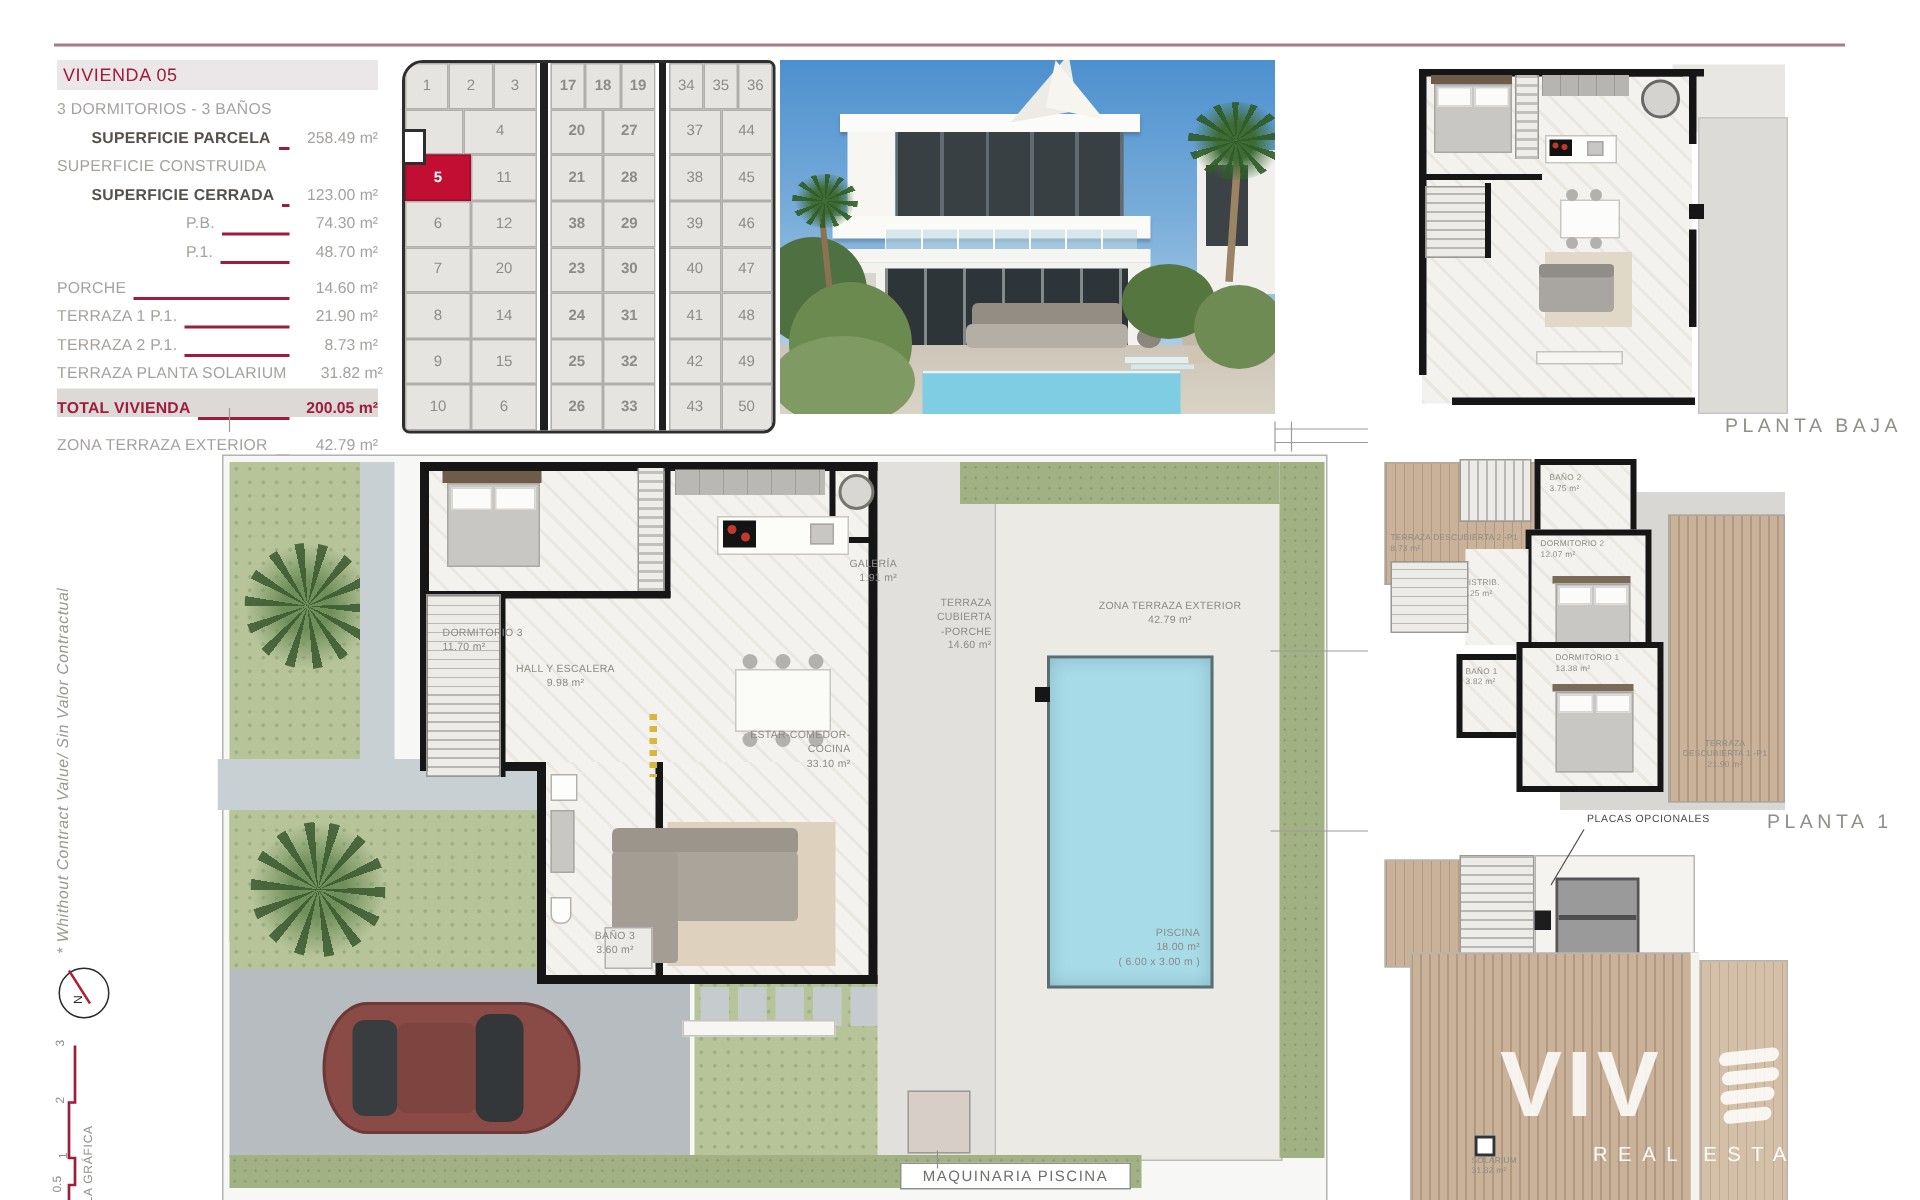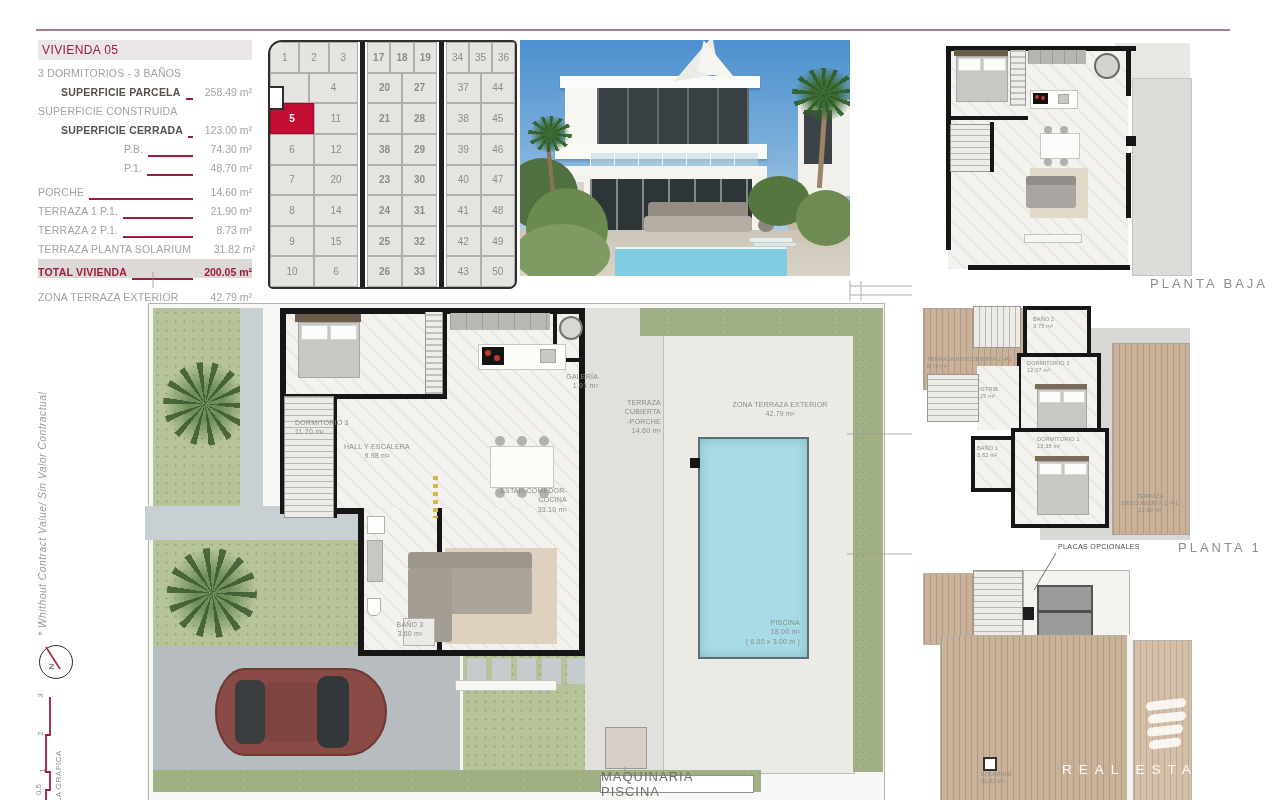--- a/index.html
+++ b/index.html
@@ -375,20 +375,21 @@
     <div class="abs wood" style="left:25px;top:70px;width:190px;height:165px;border:1px solid #b5b4b0;"></div>
     <div class="abs" style="left:212px;top:70px;width:6px;height:165px;background:#f4f3ef;"></div>
     <div class="abs woodL" style="left:218px;top:75px;width:57px;height:160px;border:1px solid #b5b4b0;"></div>
     <div class="abs" style="left:68px;top:192px;width:10px;height:10px;background:#fff;border:2px solid #333;"></div>
     <div class="lbl tiny" style="left:66px;top:206px;">
       <div>SOLARIUM</div>
       <div>31.82 m²</div>
     </div>
   </div>
 
+  <div class="wm-brand">VIV</div>
   <div class="wm-bar" style="left:1146px;top:700px;width:40px;"></div>
   <div class="wm-bar" style="left:1148px;top:713px;width:38px;"></div>
   <div class="wm-bar" style="left:1147px;top:726px;width:36px;"></div>
   <div class="wm-bar" style="left:1149px;top:739px;width:32px;"></div>
   <div class="wm-tag">REAL ESTAT</div>
 
   <div class="abs" style="left:145px;top:300px;width:750px;height:500px;overflow:hidden;">
     <div class="abs" style="left:3px;top:3px;width:735px;height:520px;border:1px solid #b3b3af;background:#f7f7f5;"></div>
 
     <div class="abs green" style="left:8px;top:8px;width:87px;height:320px;"></div>
@@ -468,21 +469,21 @@
     <div class="abs" style="left:310px;top:380px;width:100px;height:9px;background:#f7f6f3;border:1px solid #c5c3bf;"></div>
 
     <div class="abs" style="left:222px;top:216px;width:16px;height:16px;background:#fdfdfb;border:1px solid #b3b1ad;"></div>
     <div class="abs furn" style="left:222px;top:240px;width:14px;height:40px;"></div>
     <div class="abs" style="left:222px;top:298px;width:12px;height:16px;background:#fdfdfb;border:1px solid #b3b1ad;border-radius:0 0 6px 6px;"></div>
     <div class="abs" style="left:258px;top:318px;width:30px;height:26px;background:#eceae6;border:1px solid #b3b1ad;"></div>
     <div class="wall" style="left:545px;top:158px;width:10px;height:10px;"></div>
 
     <div class="abs" style="left:460px;top:427px;width:40px;height:40px;background:#d8cec8;border:1px solid #9a9a96;"></div>
     <div class="abs" style="left:455px;top:475px;width:152px;height:16px;background:#fff;border:1px solid #8f8f8b;display:flex;align-items:center;justify-content:center;">
-      <span style="font-size:13px;color:#6f6f6b;letter-spacing:1px;">MAQUINARIA PISCINA</span>
+      <span style="font-size:10px;color:#6f6f6b;letter-spacing:1px;">MAQUINARIA PISCINA</span>
     </div>
 
     <div class="lbl" style="left:150px;top:118px;">
       <div>DORMITORIO 3</div>
       <div>11.70 m²</div>
     </div>
     <div class="lbl" style="left:182px;top:142px;width:100px;text-align:center;">
       <div>HALL Y ESCALERA</div>
       <div>9.98 m²</div>
     </div>

